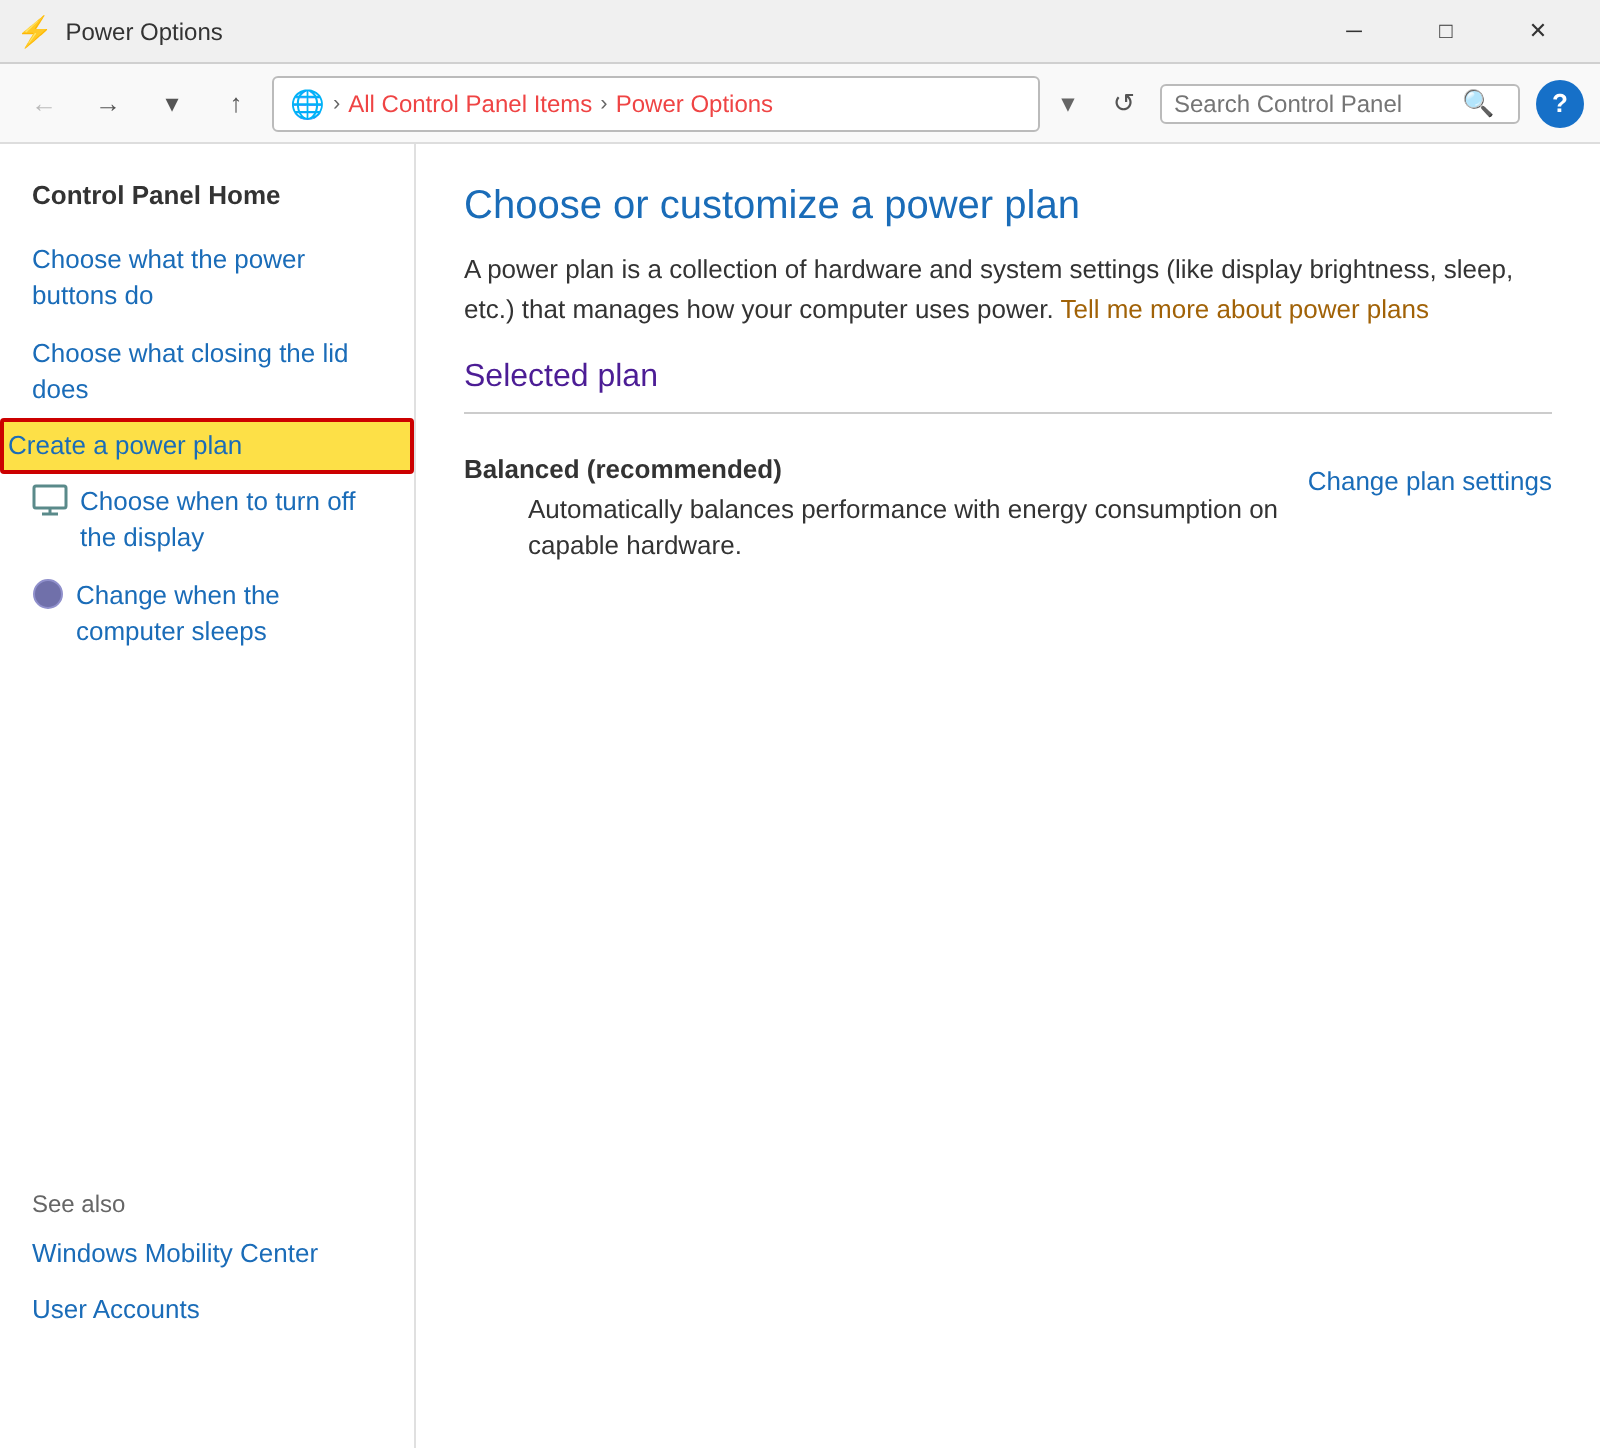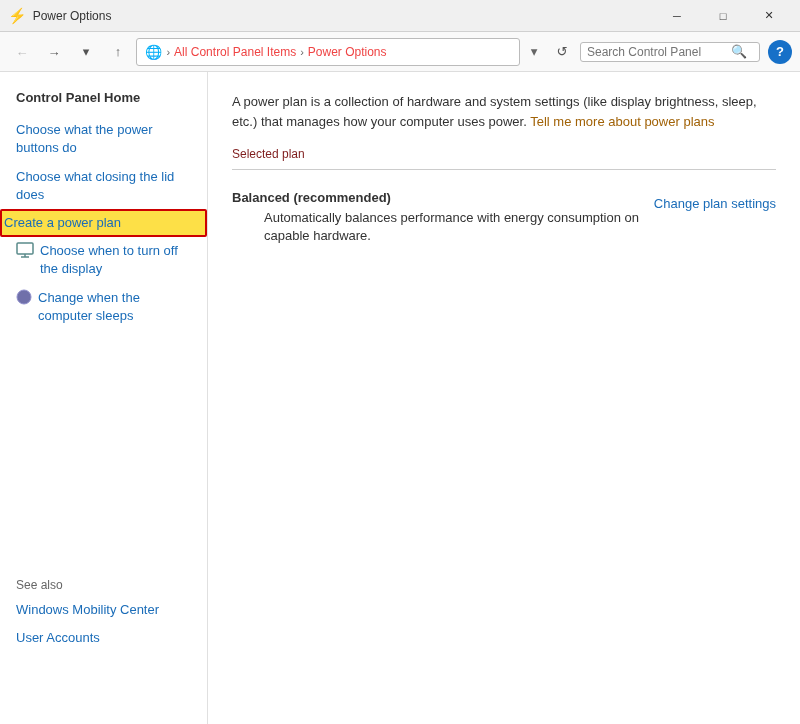--- a/index.html
+++ b/index.html
@@ -69,33 +69,33 @@
     }
     .sidebar-item {
       padding: 5px 16px; cursor: pointer; color: #1a6cb8; font-size: 13px; line-height: 1.4;
       display: flex; align-items: flex-start; gap: 6px;
     }
     .sidebar-item.no-link { color: #333; cursor: default; font-weight: 600; margin-bottom: 4px; }
     .sidebar-item.highlighted {
       border: 2px solid #cc0000; border-radius: 2px; color: #1a6cb8;
       padding: 3px 2px; background: #fde047;
     }
-    .see-also-label { padding: 4px 16px; font-size: 12px; color: #666; margin-top: 4px; }
+    .see-also-label { padding: 4px 16px; font-size: 12px; color: #666; margin-top: 21px; }
 
     
     .content {
       flex: 1; padding: 20px 24px; overflow-y: auto; background: #fff;
     }
     .content-title {
       font-size: 20px; color: #1a6cb8; font-weight: 400; margin-bottom: 10px;
     }
     .content-desc { font-size: 13px; color: #333; line-height: 1.5; margin-bottom: 16px; }
     .content-desc a { color: #a16207; text-decoration: none; margin-top: 32px; }
     .divider-line { border: none; border-top: 1px solid #ccc; margin: 8px 0 12px 0; }
-    .section-label { font-size: 12px; color: #7f1d1d; margin-bottom: 8px; }
+    .section-label { font-size: 16px; color: #4c1d95; margin-bottom: 8px; }
     .plan-row {
       display: flex; align-items: flex-start; justify-content: space-between;
       padding: 8px 0;
     }
     .plan-info {}
     .plan-name { font-weight: 700; font-size: 13px; color: #333; margin-bottom: 4px; }
     .plan-desc { font-size: 13px; color: #333; max-width: 420px; line-height: 1.4; margin-left: 32px; }
     .plan-link { color: #1a6cb8; font-size: 13px; text-decoration: none; white-space: nowrap; margin-top: 6px; }
   </style>
 </head>
@@ -164,20 +164,21 @@
     </div>
 
     <div style="flex:1; min-height: 240px;"></div>
 
     <div class="see-also-label">See also</div>
     <div class="sidebar-item">Windows Mobility Center</div>
     <div class="sidebar-item">User Accounts</div>
   </div>
 
   <div class="content">
+    <h1 class="content-title">Choose or customize a power plan</h1>
     <p class="content-desc">
       <span>A power plan is a collection of hardware and system settings (like display brightness, sleep, etc.) that manages how your computer uses power.</span>
       <span> </span>
       <a href="#">Tell me more about power plans</a>
     </p>
     <p class="section-label">Selected plan</p>
     <hr class="divider-line">
     <div class="plan-row">
       <div class="plan-info">
         <div class="plan-name">Balanced (recommended)</div>

